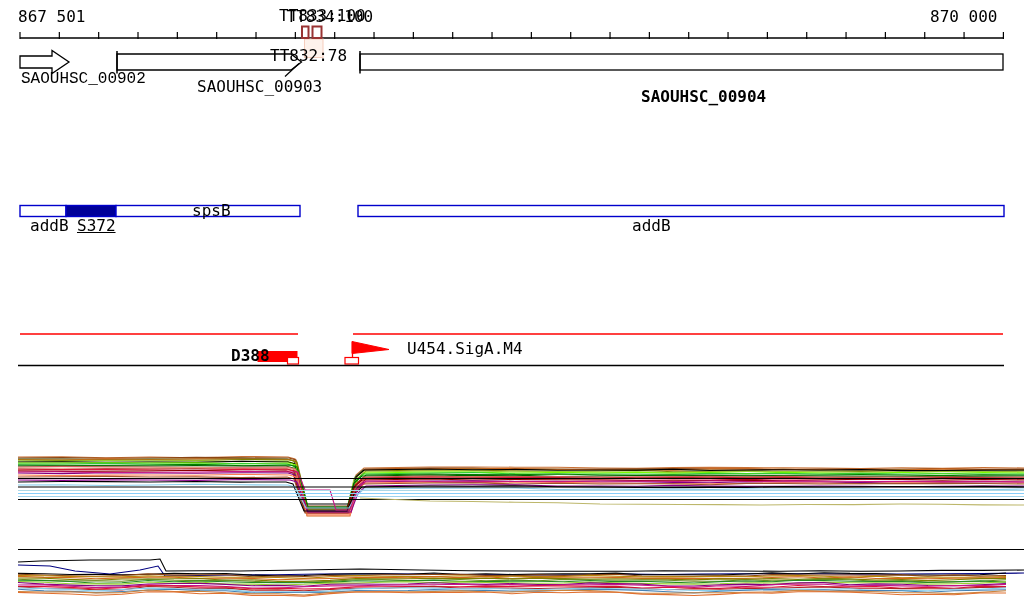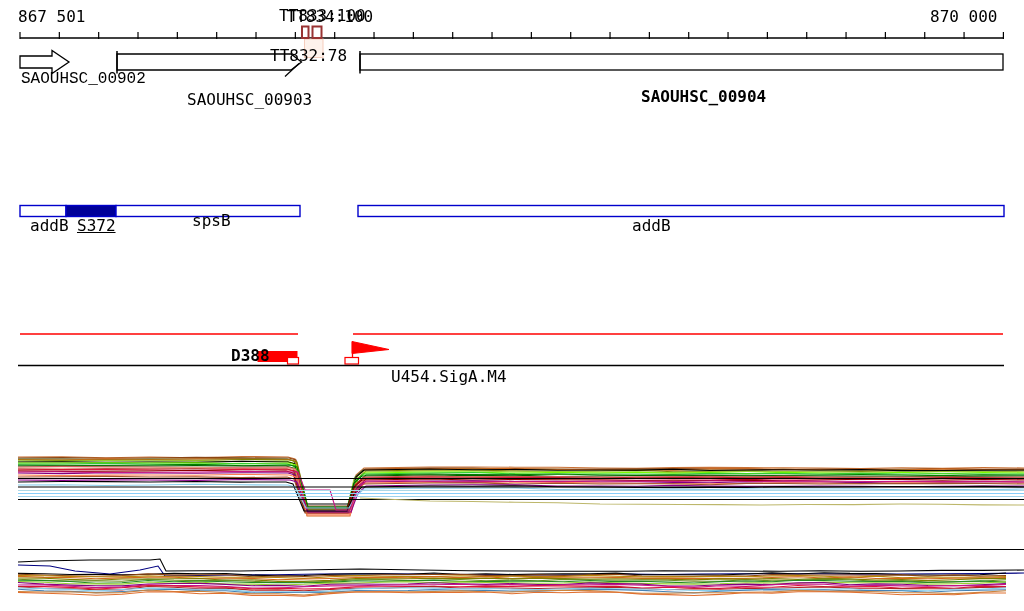--- a/index.html
+++ b/index.html
@@ -111,22 +111,22 @@
       <path d="M18,591.4771144384723 L44.0,592.0 L70.0,591.8 L96.0,592.9 L122.0,592.8 L148.0,590.0 L174.0,591.5 L200.0,591.2 L226.0,592.8 L252.0,593.8 L278.0,593.7 L304.0,595.0 L330.0,592.5 L356.0,591.7 L382.0,591.9 L408.0,591.7 L434.0,591.5 L460.0,590.9 L486.0,591.8 L512.0,592.0 L538.0,590.7 L564.0,590.4 L590.0,590.5 L616.0,592.1 L642.0,593.3 L668.0,593.3 L694.0,592.7 L720.0,592.8 L746.0,592.2 L772.0,592.0 L798.0,590.4 L824.0,591.4 L850.0,591.0 L876.0,591.7 L902.0,592.7 L928.0,592.8 L954.0,593.6 L980.0,592.4 L1006.0,590.7" fill="none" stroke="#cd853f" stroke-width="1.1"></path>
       <path d="M18,592.3638607889646 L44.0,593.2 L70.0,594.0 L96.0,595.2 L122.0,594.3 L148.0,591.8 L174.0,591.9 L200.0,593.8 L226.0,593.2 L252.0,595.4 L278.0,595.3 L304.0,596.1 L330.0,593.6 L356.0,592.0 L382.0,591.9 L408.0,592.8 L434.0,592.5 L460.0,592.5 L486.0,592.0 L512.0,593.7 L538.0,592.2 L564.0,592.8 L590.0,591.9 L616.0,592.2 L642.0,594.1 L668.0,594.6 L694.0,595.5 L720.0,594.4 L746.0,592.8 L772.0,593.1 L798.0,591.8 L824.0,591.8 L850.0,592.1 L876.0,593.2 L902.0,594.7 L928.0,594.2 L954.0,594.8 L980.0,593.0 L1006.0,593.0" fill="none" stroke="#e07030" stroke-width="1.1"></path>
     </svg>
   <div id="labels">
       <div class="lbl" style="left: 18px; top: 11px;">867 501</div>
       <div class="lbl" style="left: 919px; top: 11px; margin-left: 11px;">870 000</div>
       <div class="lbl" style="left: 279px; top: 10px;">TT833:100</div>
       <div class="lbl" style="left: 286.5px; top: 10.5px; text-align: right;">TT834:100</div>
       <div class="lbl" style="left: 270px; top: 50px;">TT832:78</div>
       <div class="lbl" style="left: 21px; top: 73px; font-family: Liberation Mono, monospace;">SAOUHSC_00902</div>
-      <div class="lbl" style="left: 187px; top: 80.5px; margin-top: 13px;">SAOUHSC_00903</div>
+      <div class="lbl" style="left: 197px; top: 80.5px;">SAOUHSC_00903</div>
       <div class="lbl" style="left: 641px; top: 91px; font-weight: bold;">SAOUHSC_00904</div>
       <div class="lbl" style="left: 30px; top: 219.5px;">addB</div>
       <div class="lbl" style="left: 77px; top: 219.5px; text-decoration: underline;">S372</div>
-      <div class="lbl" style="left: 192px; top: 215px;">spsB</div>
+      <div class="lbl" style="left: 192px; top: 205px;">spsB</div>
       <div class="lbl" style="left: 632px; top: 219.5px;">addB</div>
       <div class="lbl" style="left: 231px; top: 349.5px; font-weight: bold;">D388</div>
-      <div class="lbl" style="left: 391px; top: 343px; margin-top: 28px;">U454.SigA.M4</div>
+      <div class="lbl" style="left: 407px; top: 343px;">U454.SigA.M4</div>
     </div>
 </div>
 
 </body></html>

